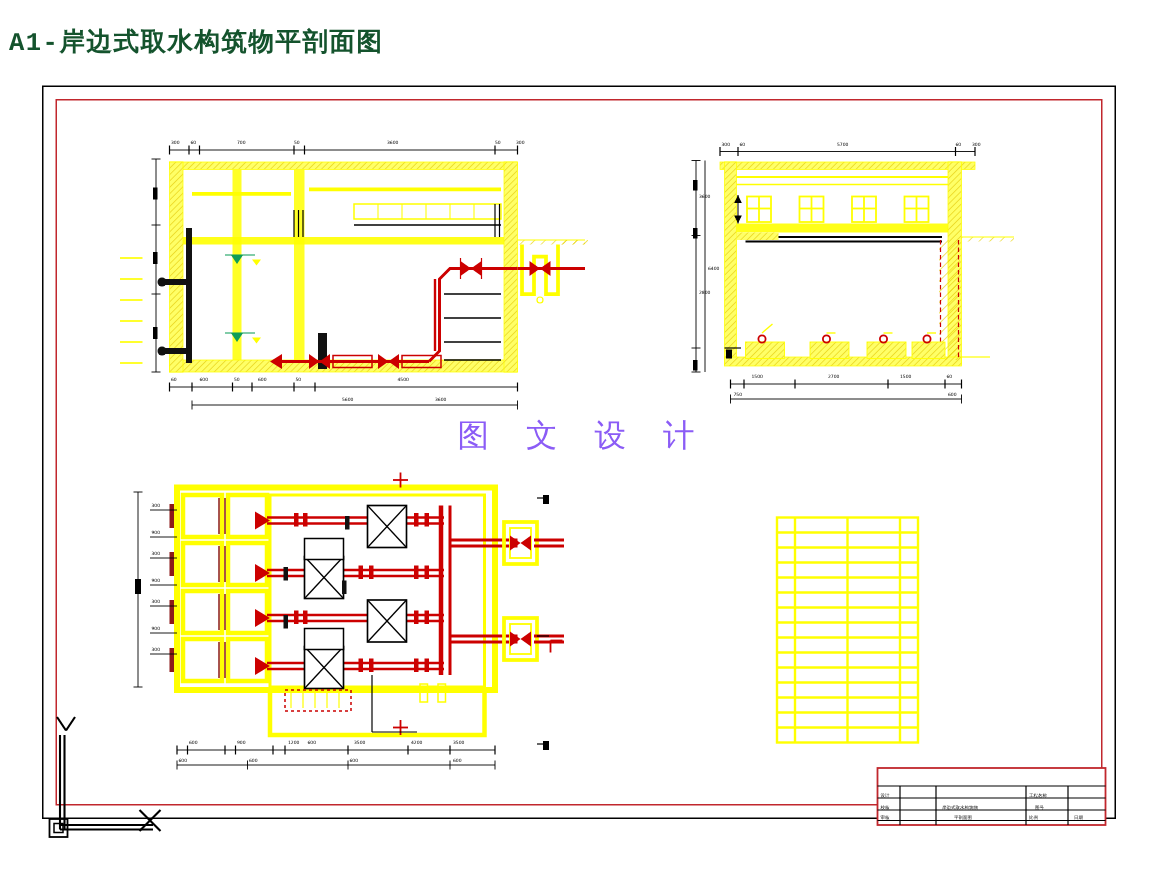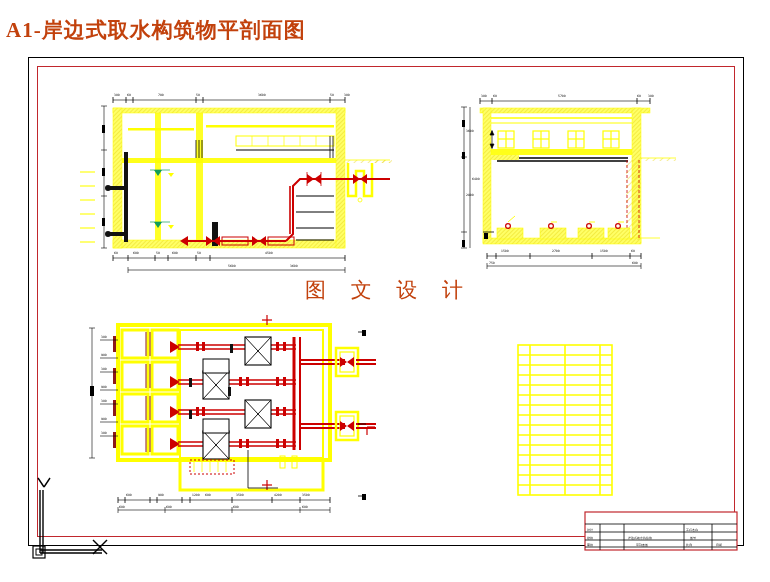--- a/index.html
+++ b/index.html
@@ -1,30 +1,30 @@
 <!DOCTYPE html>
 <html><head>
 <meta charset="utf-8">
 <style>
   html,body{margin:0;padding:0;background:#ffffff;}
   body{width:770px;height:582px;position:relative;overflow:hidden;
        font-family:"DejaVu Sans","Liberation Sans",sans-serif;}
 
-  #title{position:absolute;left:6px;top:16px;font-size:21px;font-weight:bold;
-         color:#c2410c;letter-spacing:1px;white-space:nowrap;
-         font-family:Liberation Serif, serif;}
+  #title{position:absolute;left:6px;top:16px;font-size:17px;font-weight:bold;
+         color:#14532d;letter-spacing:1px;white-space:nowrap;
+         font-family:Liberation Mono, monospace;}
 
   #sheet{position:absolute;left:28px;top:57px;width:716px;height:489px;
          border:1.5px solid #000;box-sizing:border-box;background:#fff;}
   #inner-frame{position:absolute;left:8px;top:8px;right:8px;bottom:8px;
          border:1.2px solid #c1272d;box-sizing:border-box;}
 
   svg.draw{position:absolute;left:0;top:0;width:770px;height:582px;overflow:visible;}
 
-  #watermark{position:absolute;left:305px;top:276px;font-size:21px;color:#c2410c;
+  #watermark{position:absolute;left:305px;top:276px;font-size:21px;color:#8b5cf6;
         letter-spacing:9px;font-family:"DejaVu Serif","Liberation Serif",serif;}
 
   .tinylbl{font-size:3px;fill:#000;font-family:"DejaVu Sans",sans-serif;}
 </style>
 </head>
 <body>
 
 <div id="title">A1-岸边式取水构筑物平剖面图</div>
 
 <div id="sheet">

